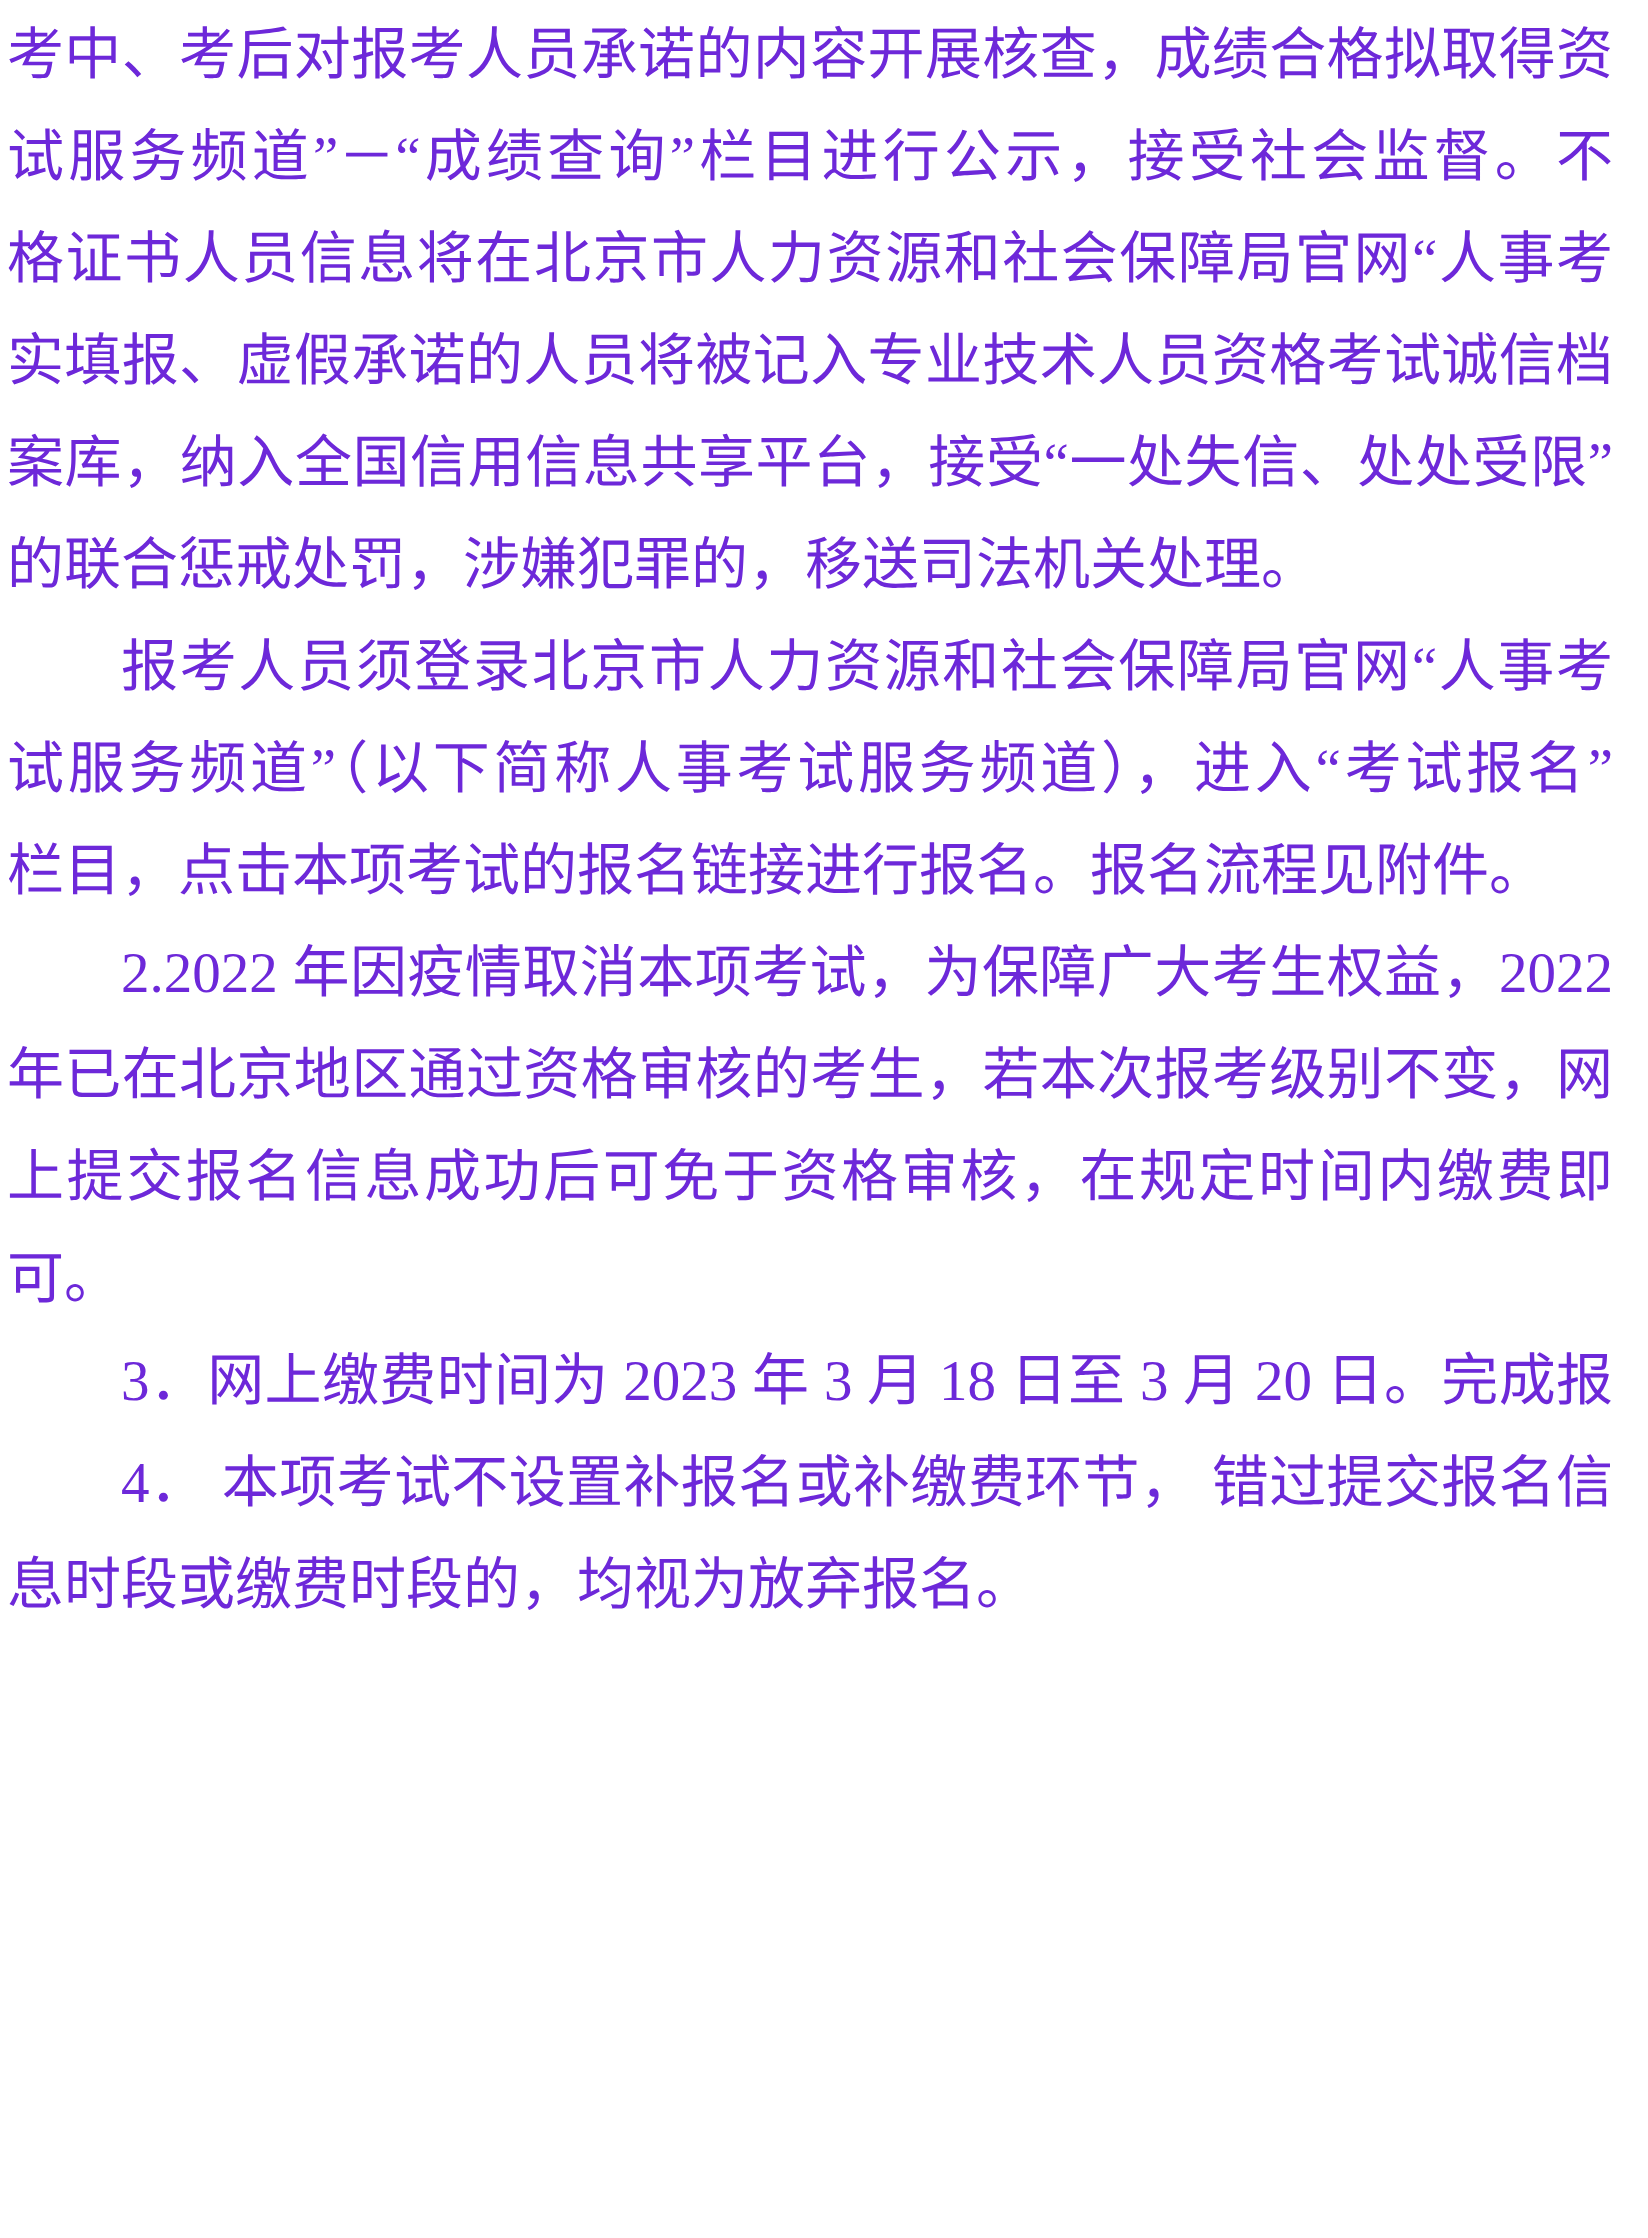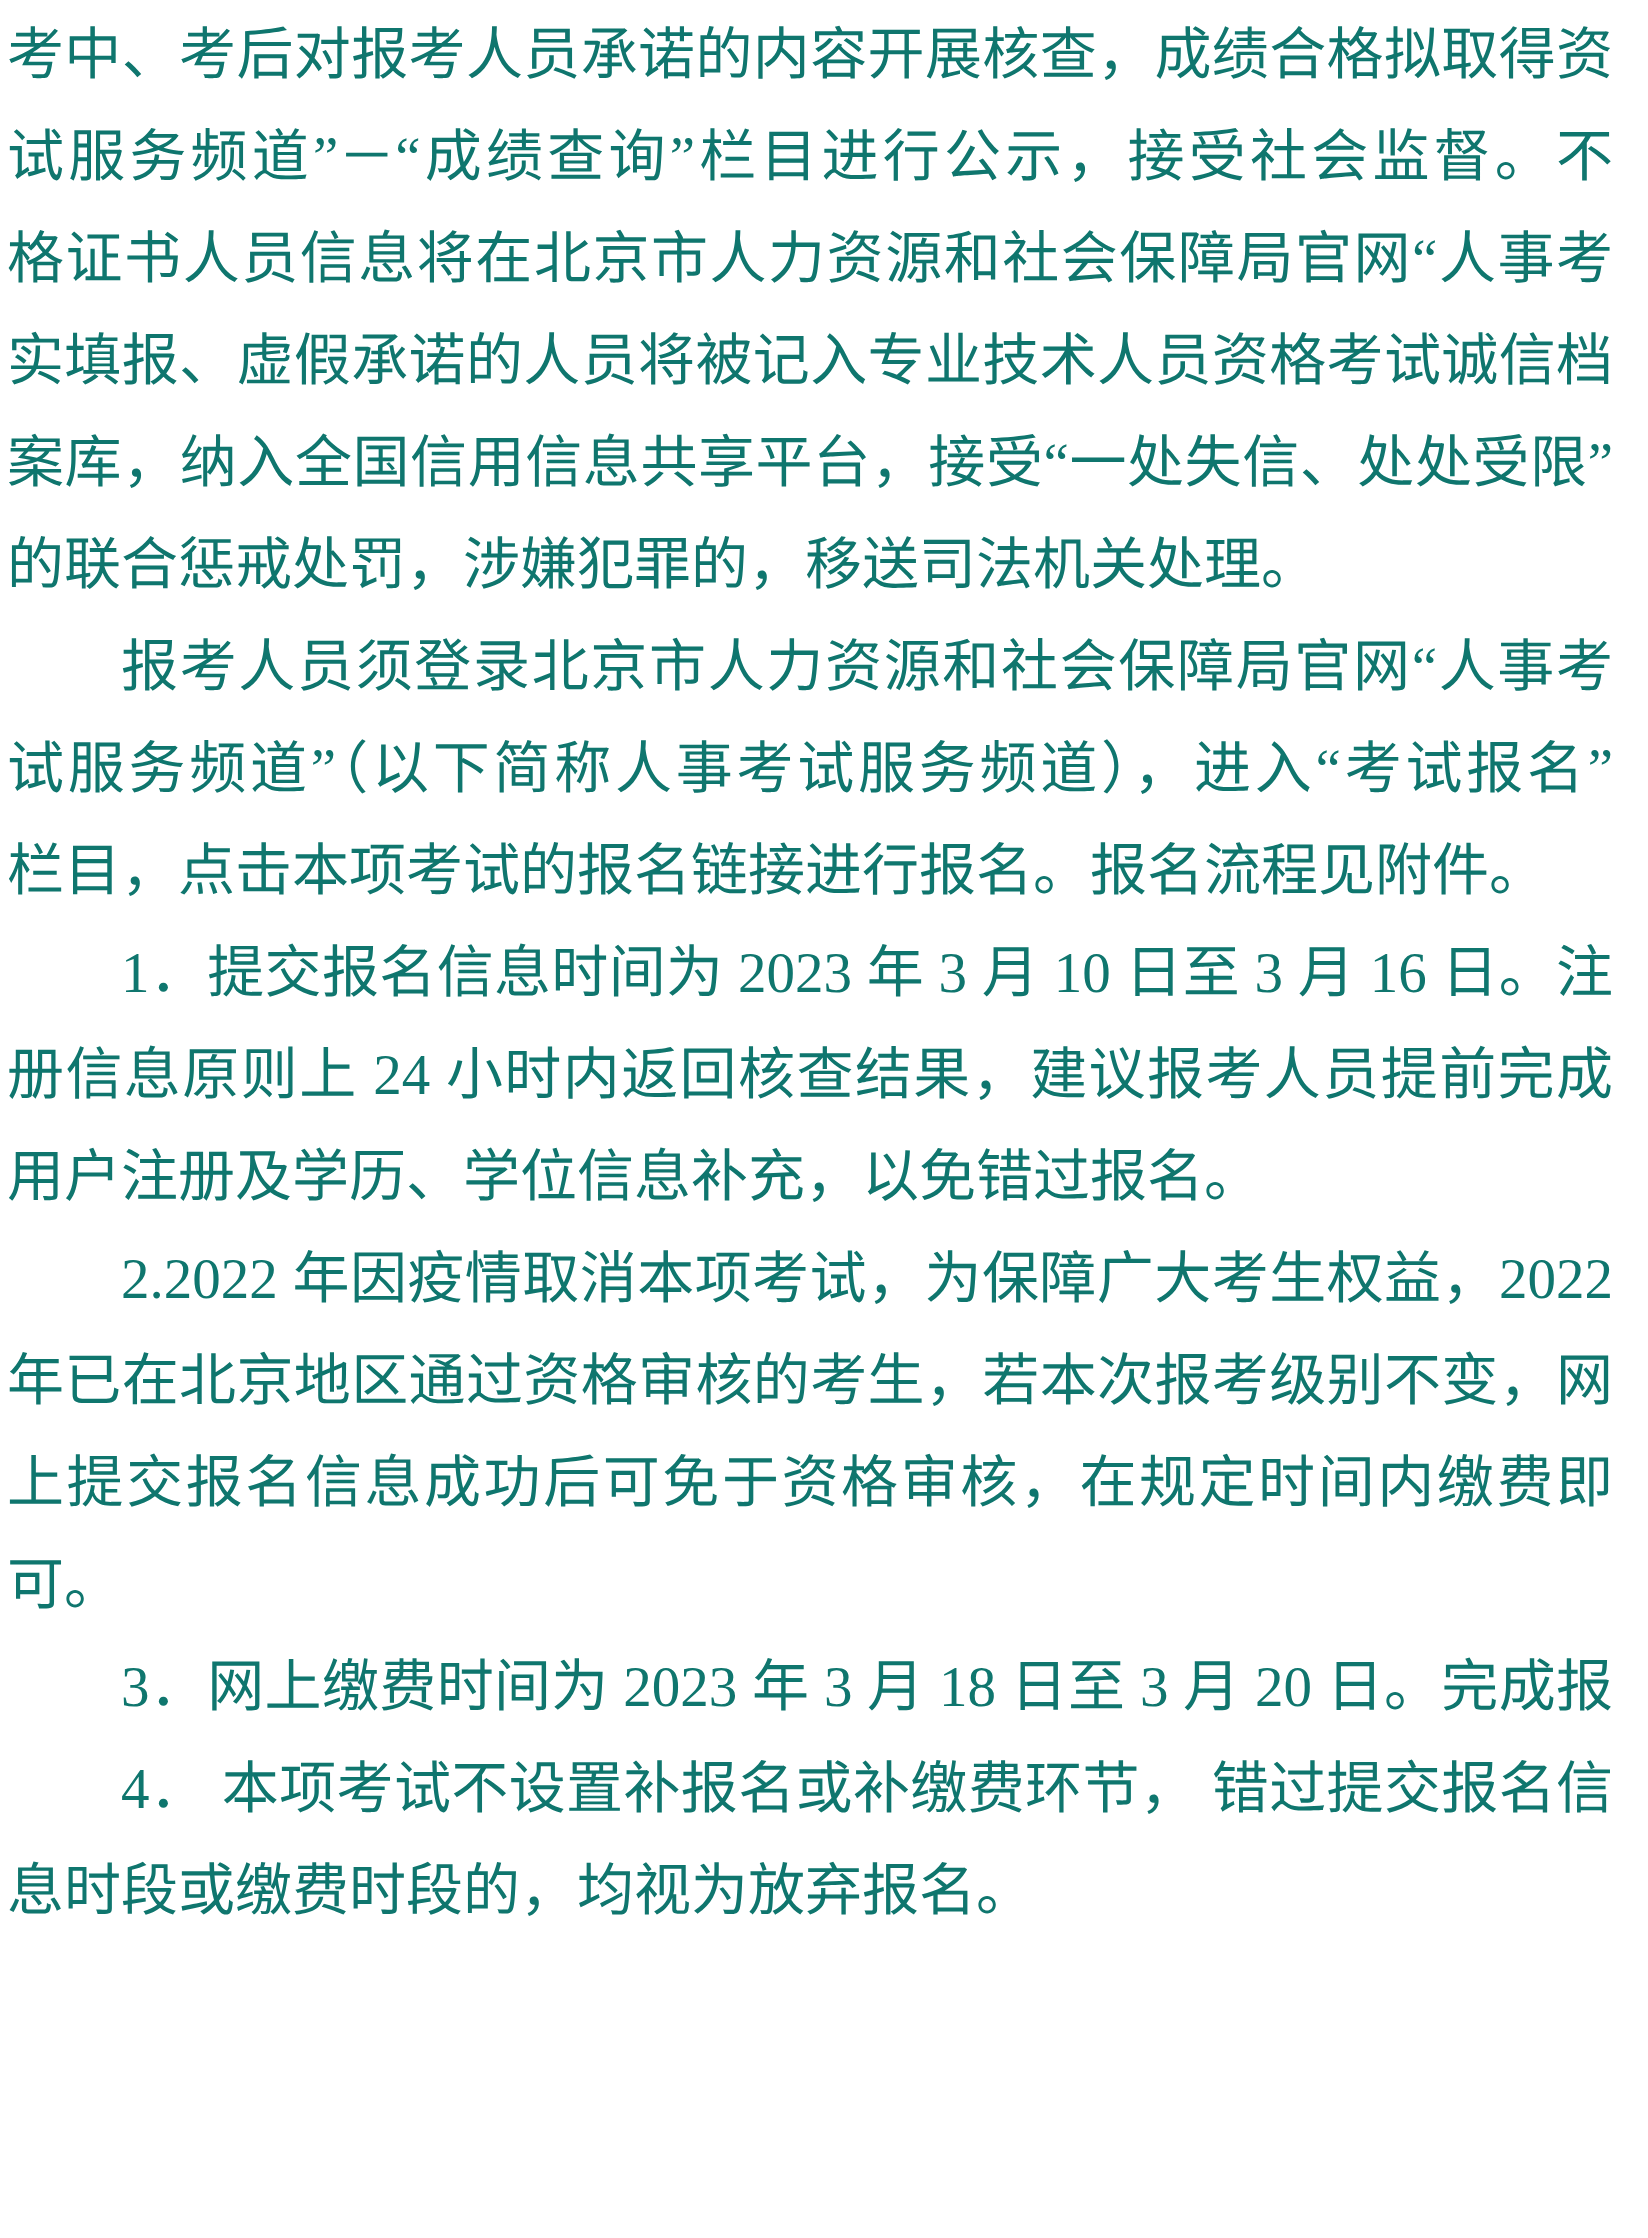--- a/index.html
+++ b/index.html
@@ -21,21 +21,21 @@
   .para {
     margin: 0;
     padding: 0;
   }
   .line {
     margin: 0;
     padding: 0;
     font-family: "Liberation Serif", serif;
     font-size: 57px;
     line-height: 102px;
-    color: #0f766e;
+    color: #6d28d9;
     white-space: pre-wrap;
   }
   
   .fill {
     text-align: justify;
     text-align-last: justify;
   }
   .indent {
     text-indent: 2em;
   }
@@ -57,25 +57,20 @@
     <p class="line">的联合惩戒处罚，涉嫌犯罪的，移送司法机关处理。</p>
   </div>
 
 
   <div class="para">
     <p class="line fill indent">报考人员须登录北京市人力资源和社会保障局官网“人事考</p>
     <p class="line fill">试服务频道”（以下简称人事考试服务频道），进入“考试报名”</p>
     <p class="line">栏目，点击本项考试的报名链接进行报名。报名流程见附件。</p>
   </div>
 
-  <div class="para">
-    <p class="line fill indent">1．提交报名信息时间为 2023 年 3 月 10 日至 3 月 16 日。注</p>
-    <p class="line fill">册信息原则上 24 小时内返回核查结果，建议报考人员提前完成</p>
-    <p class="line">用户注册及学历、学位信息补充，以免错过报名。</p>
-  </div>
 
   <div class="para">
     <p class="line fill indent">2.2022 年因疫情取消本项考试，为保障广大考生权益，2022</p>
     <p class="line fill">年已在北京地区通过资格审核的考生，若本次报考级别不变，网</p>
     <p class="line fill">上提交报名信息成功后可免于资格审核，在规定时间内缴费即</p>
     <p class="line">可。</p>
   </div>
 
   <div class="para">
     <p class="line fill indent">3．网上缴费时间为 2023 年 3 月 18 日至 3 月 20 日。完成报</p>

